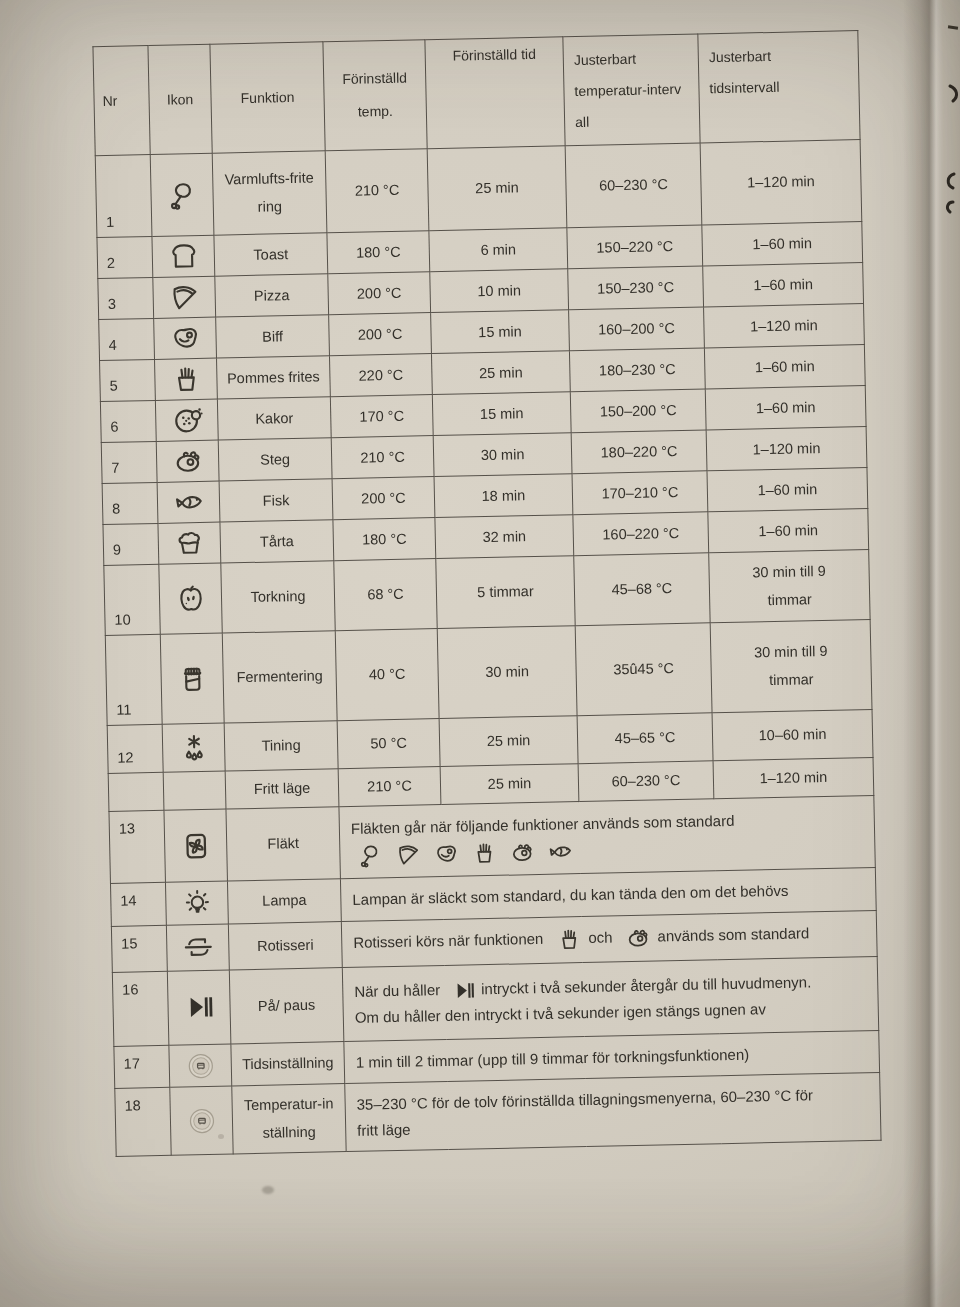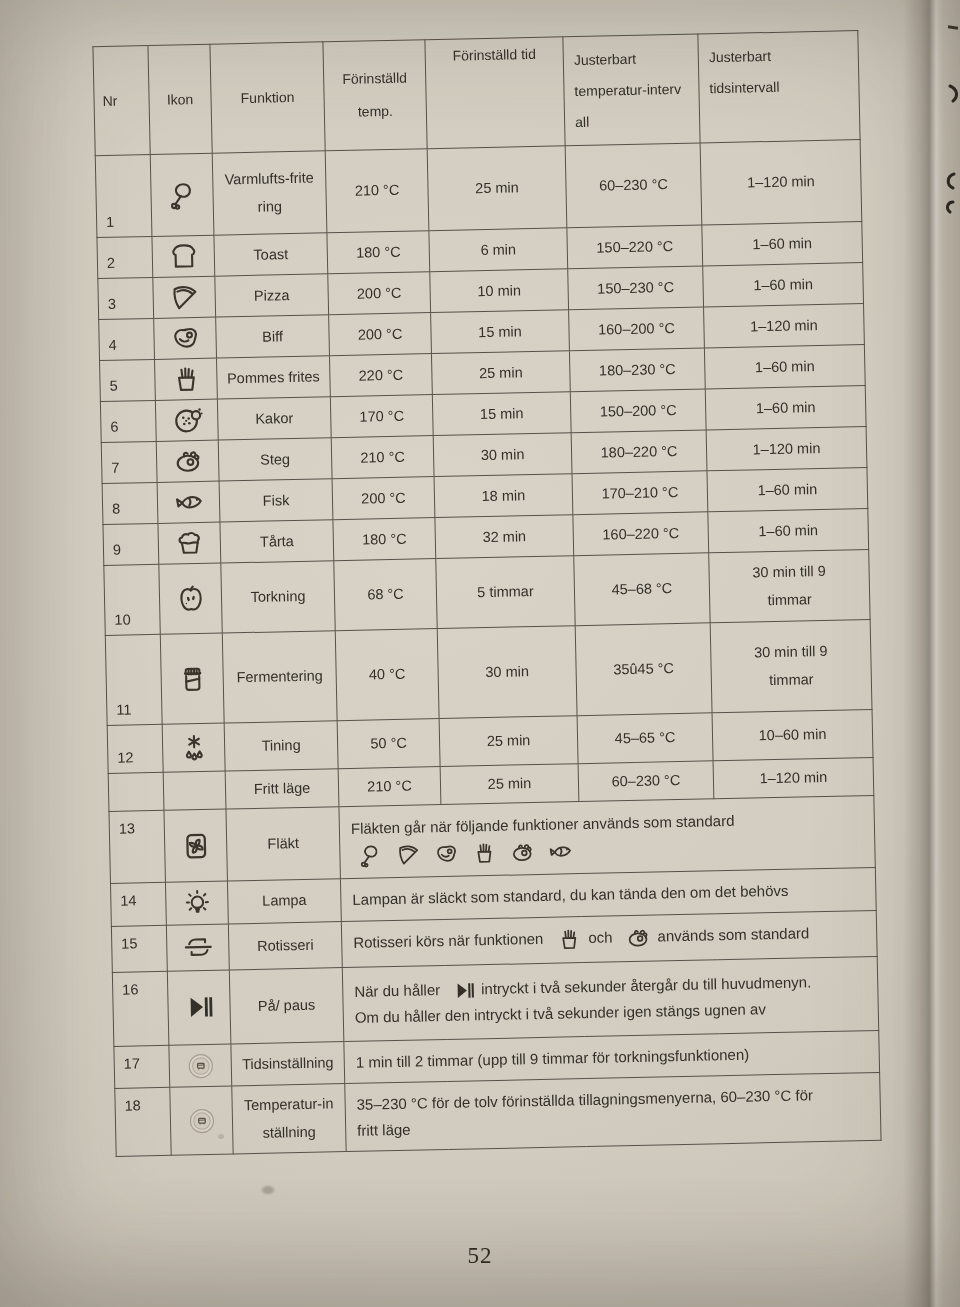--- a/index.html
+++ b/index.html
@@ -426,21 +426,20 @@
                 </svg></span></td>
             <td class="funktion-cell">Temperatur-in
 ställning</td>
             <td class="description-cell" colspan="4"><span class="txt">35–230 °C för de tolv förinställda tillagningsmenyerna, 60–230 °C för
 fritt läge</span></td>
           </tr>
         </tbody>
     </table>
   </div>
 
-  <div class="page-number">52</div>
 
   <div class="book-edge">
     <svg class="edge-marks" viewBox="0 0 24 170">
       <g fill="none" stroke="#2c2822" stroke-width="3" stroke-linecap="round">
         <path d="M14 8 c7 3 9 10 3 15"></path>
         <path d="M18 96 c-7 2 -8 11 -1 14"></path>
         <path d="M17 124 c-5 0 -8 6 -3 10"></path>
       </g>
     </svg>
   </div>

